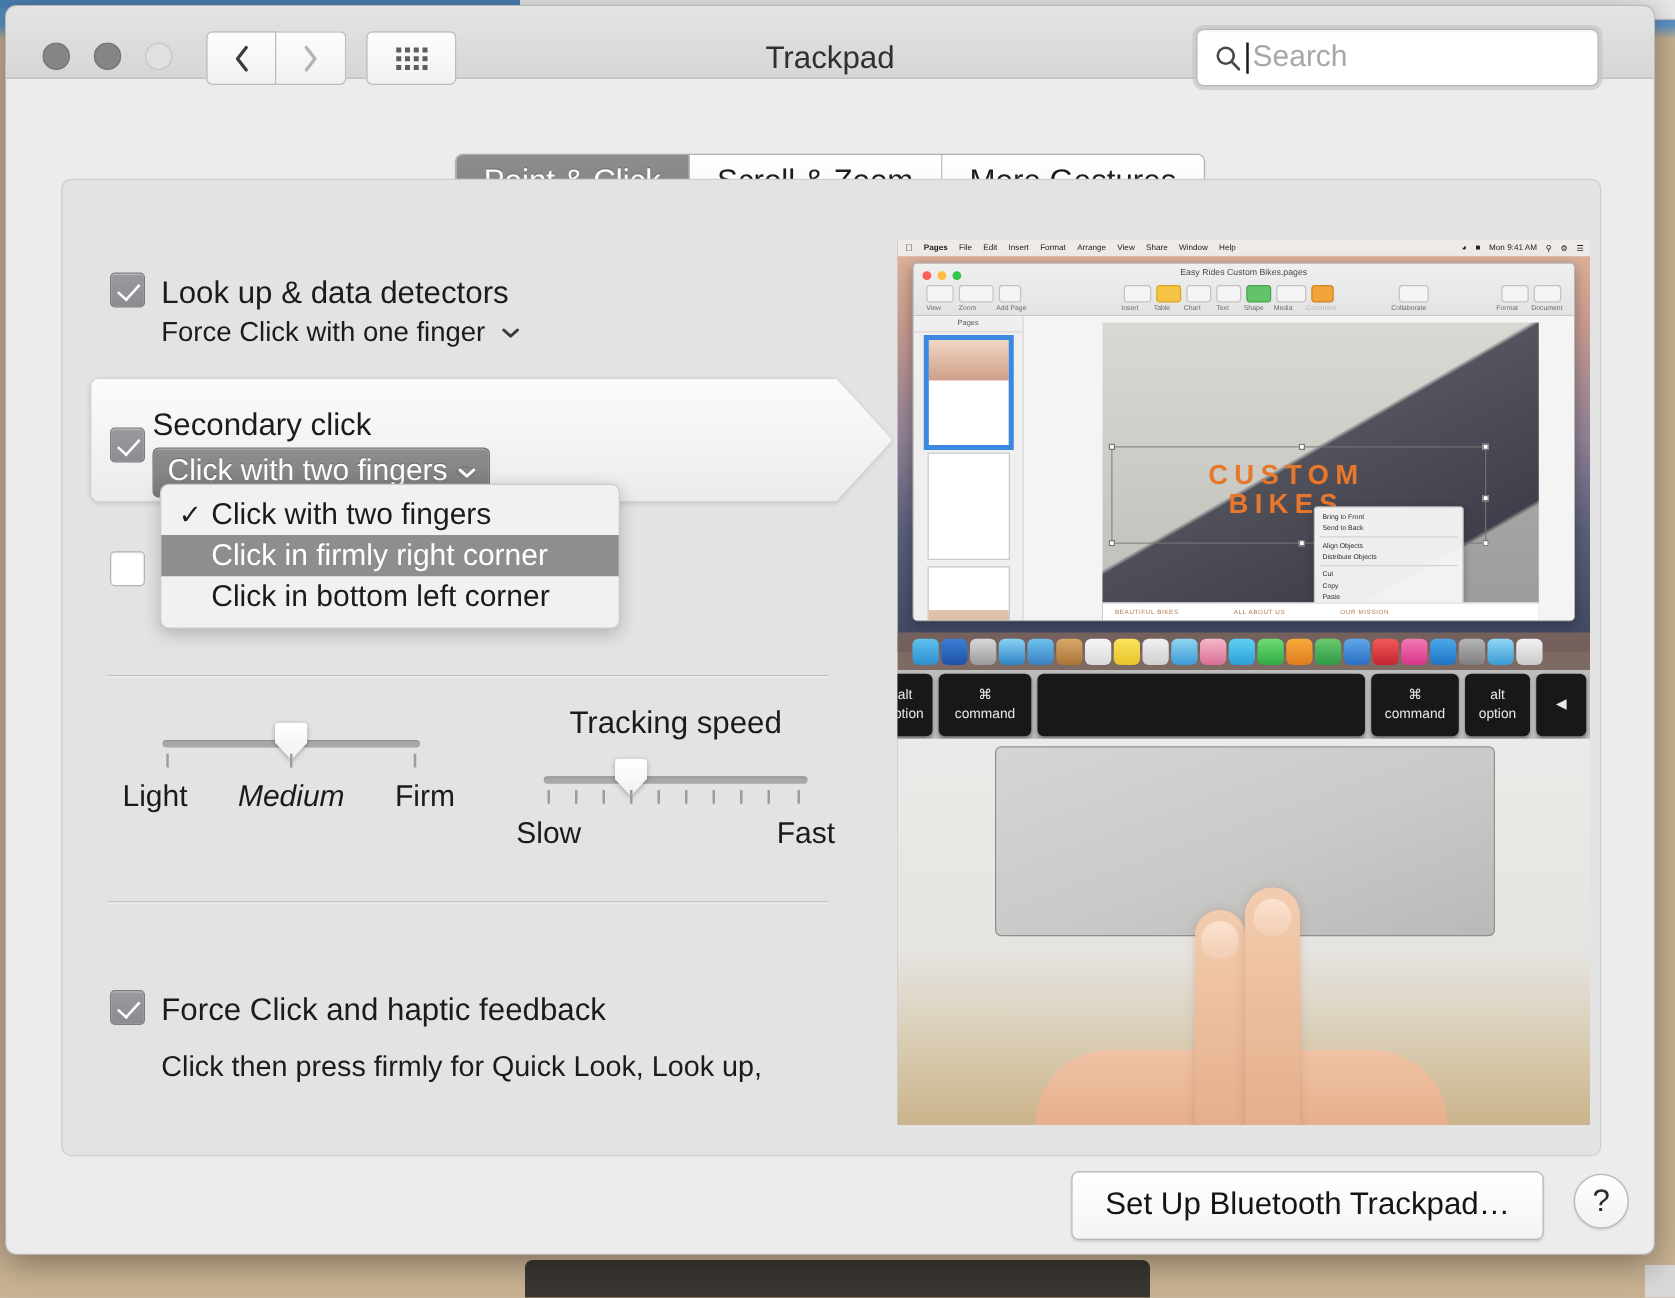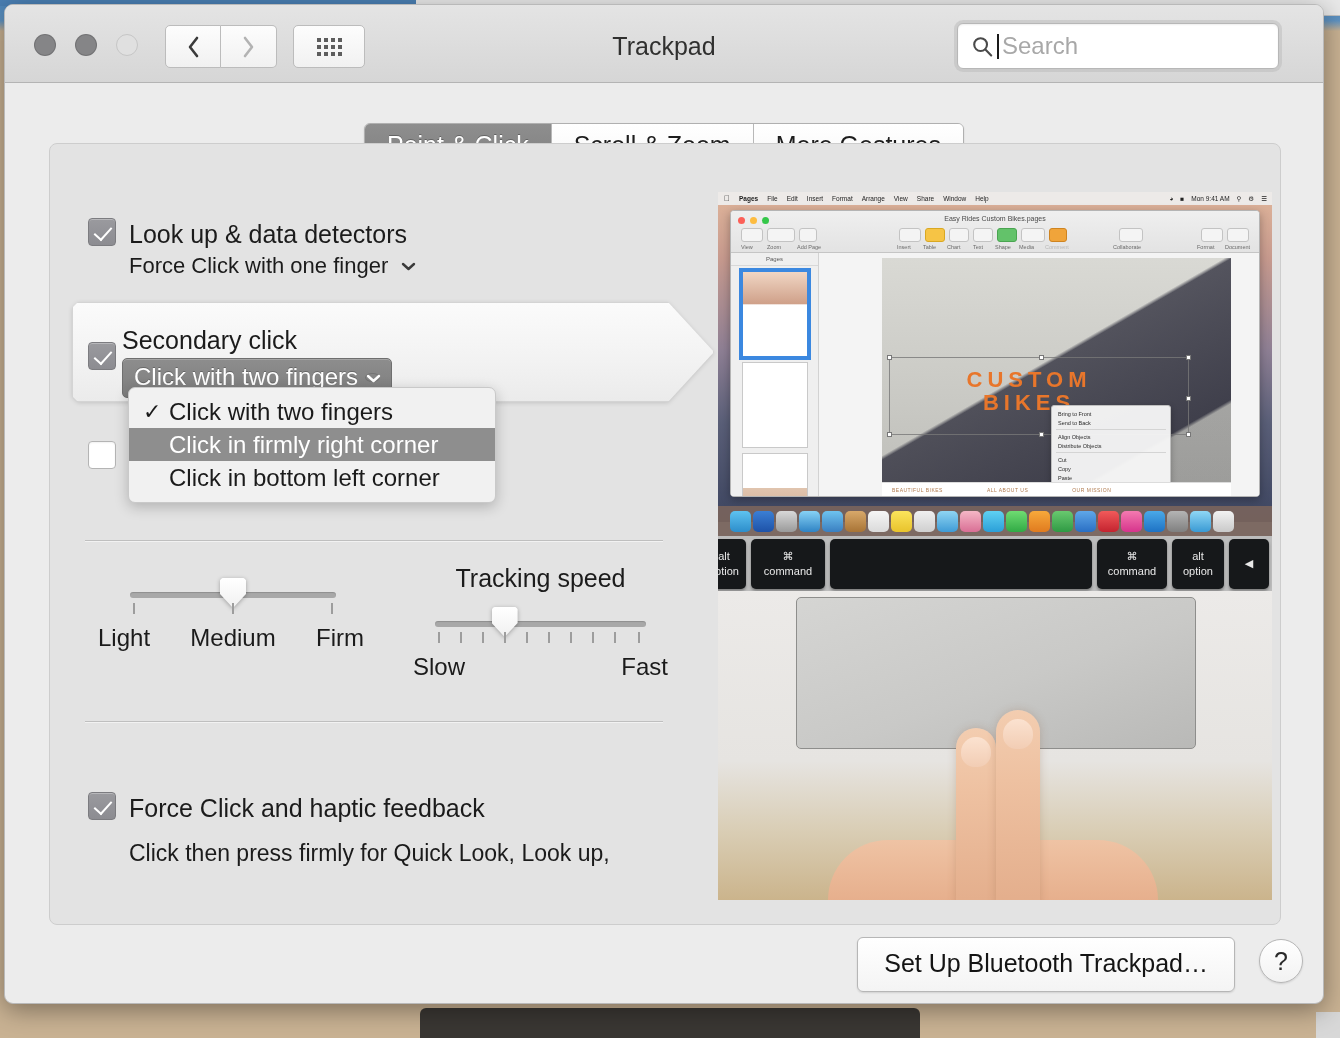--- a/index.html
+++ b/index.html
@@ -43,21 +43,21 @@
     background: #ececec;
     border-radius: 9px;
     box-shadow: 0 6px 26px rgba(0,0,0,.38);
     overflow: hidden;
     border: 1px solid #b9b9b9;
   }
 
   
   #titlebar {
     position: relative;
-    height: 78px;
+    height: 58px;
     background: linear-gradient(180deg, #e4e4e4 0%, #d6d6d6 100%);
     border-bottom: 1px solid #b4b4b4;
   }
   .traffic {
     position: absolute; top: 29px; display: flex; gap: 19px; left: 29px;
   }
   .light {
     width: 22px; height: 22px; border-radius: 50%;
     border: 1px solid rgba(0,0,0,.14);
   }
@@ -558,21 +558,21 @@
               <div></div>
             </div>
         </div>
         <div class="ticks">
           <i style="left:4px;"></i>
             <i style="left:50%;"></i>
             <i style="left:202px;"></i>
         </div>
         <div class="slider-labels">
           <span style="left:-32px;">Light</span>
-          <span style="left:50%; transform:translateX(-50%);">Medium</span>
+          <span style="left:50%; transform:translateX(-50%);font-style:italic;">Medium</span>
           <span style="right:-28px;">Firm</span>
         </div>
       </div>
 
       <div class="sliderbox" style="left:385px; top:420px; width:211px;">
         <div class="slider-title">Tracking speed</div>
         <div class="track">
           <div class="thumb" style="left:33%;">
               <div></div>
             </div>

